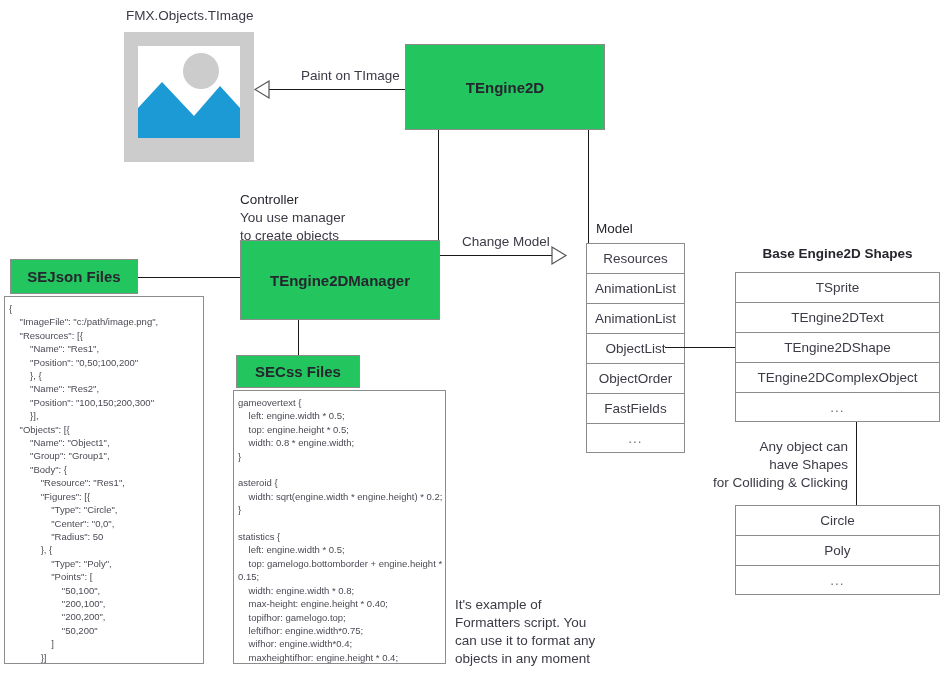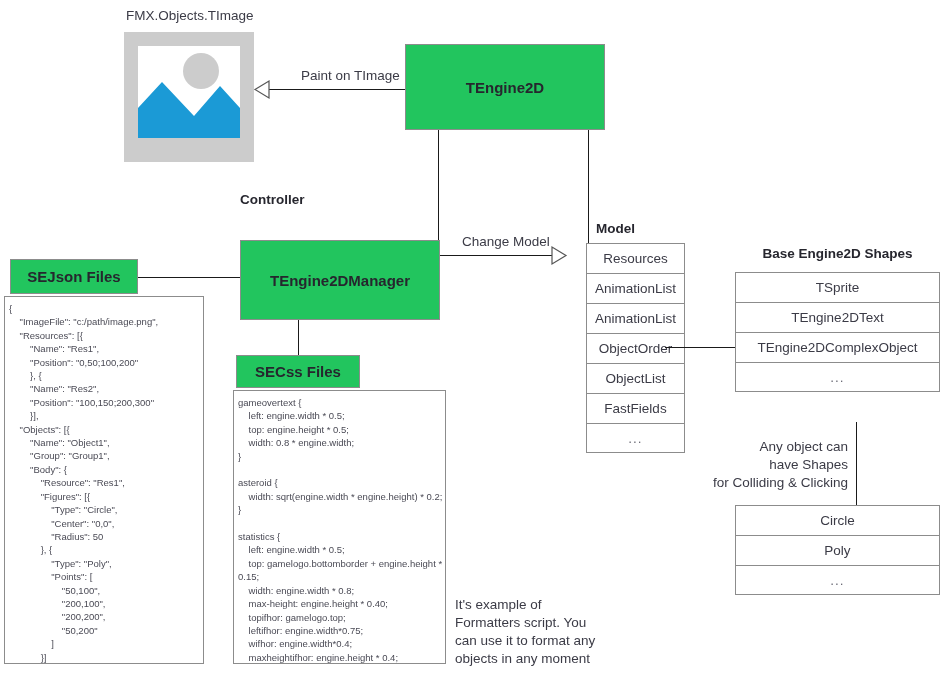--- a/index.html
+++ b/index.html
@@ -52,21 +52,21 @@
   .cell.dots { letter-spacing: 1px; color: #6d6d78; }
 
   
   .note {
     font-size: 13.5px;
     line-height: 18px;
     color: #3b3b46;
     white-space: pre-line;
   }
   .hdr {
-    font-weight: bold;
+    font-weight: normal;
     font-size: 13.5px;
     color: #26262e;
   }
   .caption {
     font-size: 13.5px;
     color: #3b3b46;
   }
   .section-hdr {
     font-weight: bold;
     font-size: 13.5px;
@@ -125,20 +125,22 @@
   <div class="abs box box-title" style="left:405px; top:44px; width:200px; height:86px;">
     <span>TEngine2D</span>
   </div>
 
   <div class="abs ln-v" style="left:438px; top:130px; height:110px;"></div>
 
   <div class="abs ln-v" style="left:588px; top:130px; height:113px;"></div>
 
 
   <div class="abs hdr" style="left:240px; top:192px;">Controller</div>
+  <div class="abs note" style="left:240px; top:209px; width:170px;">You use manager
+to create objects</div>
 
   <div class="abs hdr" style="left:596px; top:221px;">Model</div>
 
   <div class="abs section-hdr" style="left:735px; top:246px; width:205px;">Base Engine2D Shapes</div>
 
   <div class="abs box box-title" style="left:10px; top:259px; width:128px; height:35px;">
     <span>SEJson Files</span>
   </div>
 
   <div class="abs ln-h" style="left:138px; top:277px; width:102px;"></div>
@@ -185,29 +187,30 @@
                 ]
             }]
         }
     }
 .....</span></div>
 
   <div class="abs" style="left:566px; top:243px; width:99px;margin-left:20px;">
     <div class="cell" style="height:30px;">Resources</div>
     <div class="cell" style="height:30px;">AnimationList</div>
     <div class="cell" style="height:30px;">AnimationList</div>
+    <div class="cell" style="height:30px;">ObjectList</div>
     <div class="cell" style="height:30px;">ObjectOrder</div>
-    <div class="cell" style="height:30px;">ObjectList</div>
     <div class="cell" style="height:30px;">FastFields</div>
     <div class="cell dots" style="height:30px;">...</div>
   </div>
 
   <div class="abs" style="left:735px; top:272px; width:205px;">
     <div class="cell" style="height:30px;">TSprite</div>
     <div class="cell" style="height:30px;">TEngine2DText</div>
+    <div class="cell" style="height:30px;">TEngine2DShape</div>
     <div class="cell" style="height:30px;">TEngine2DComplexObject</div>
     <div class="cell dots" style="height:30px;">...</div>
   </div>
 
   <div class="abs ln-h" style="left:665px; top:347px; width:70px;"></div>
 
   <div class="abs box box-title" style="left:236px; top:355px; width:124px; height:33px;">
     <span>SECss Files</span>
   </div>
 

